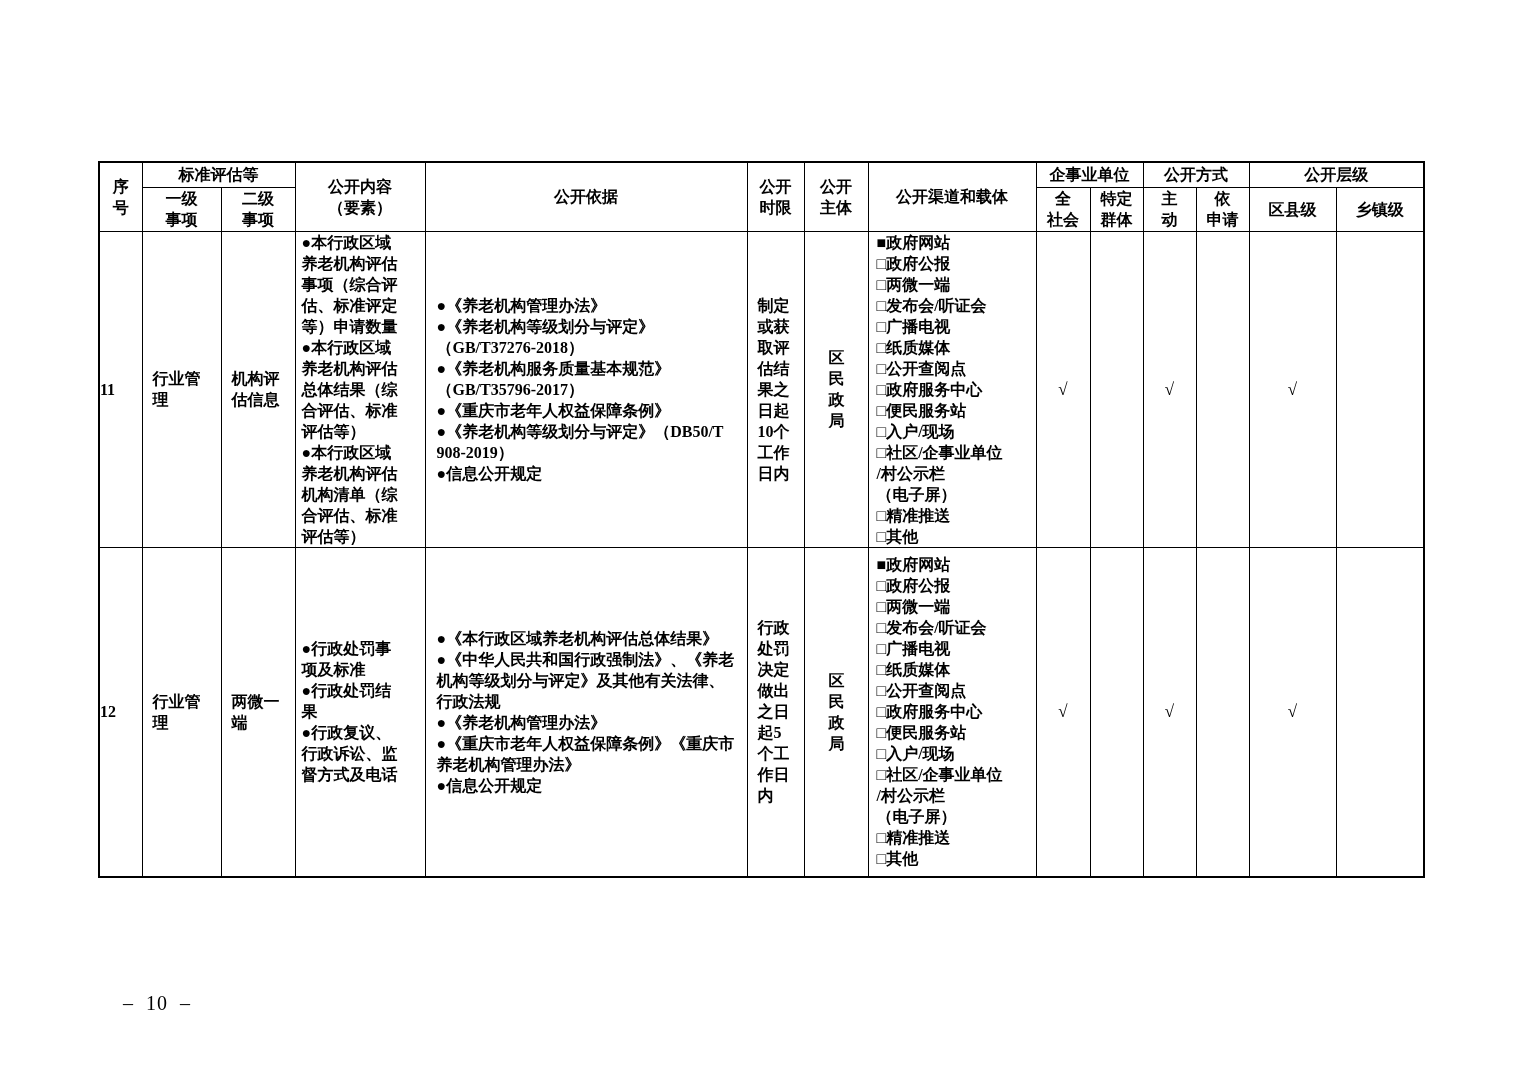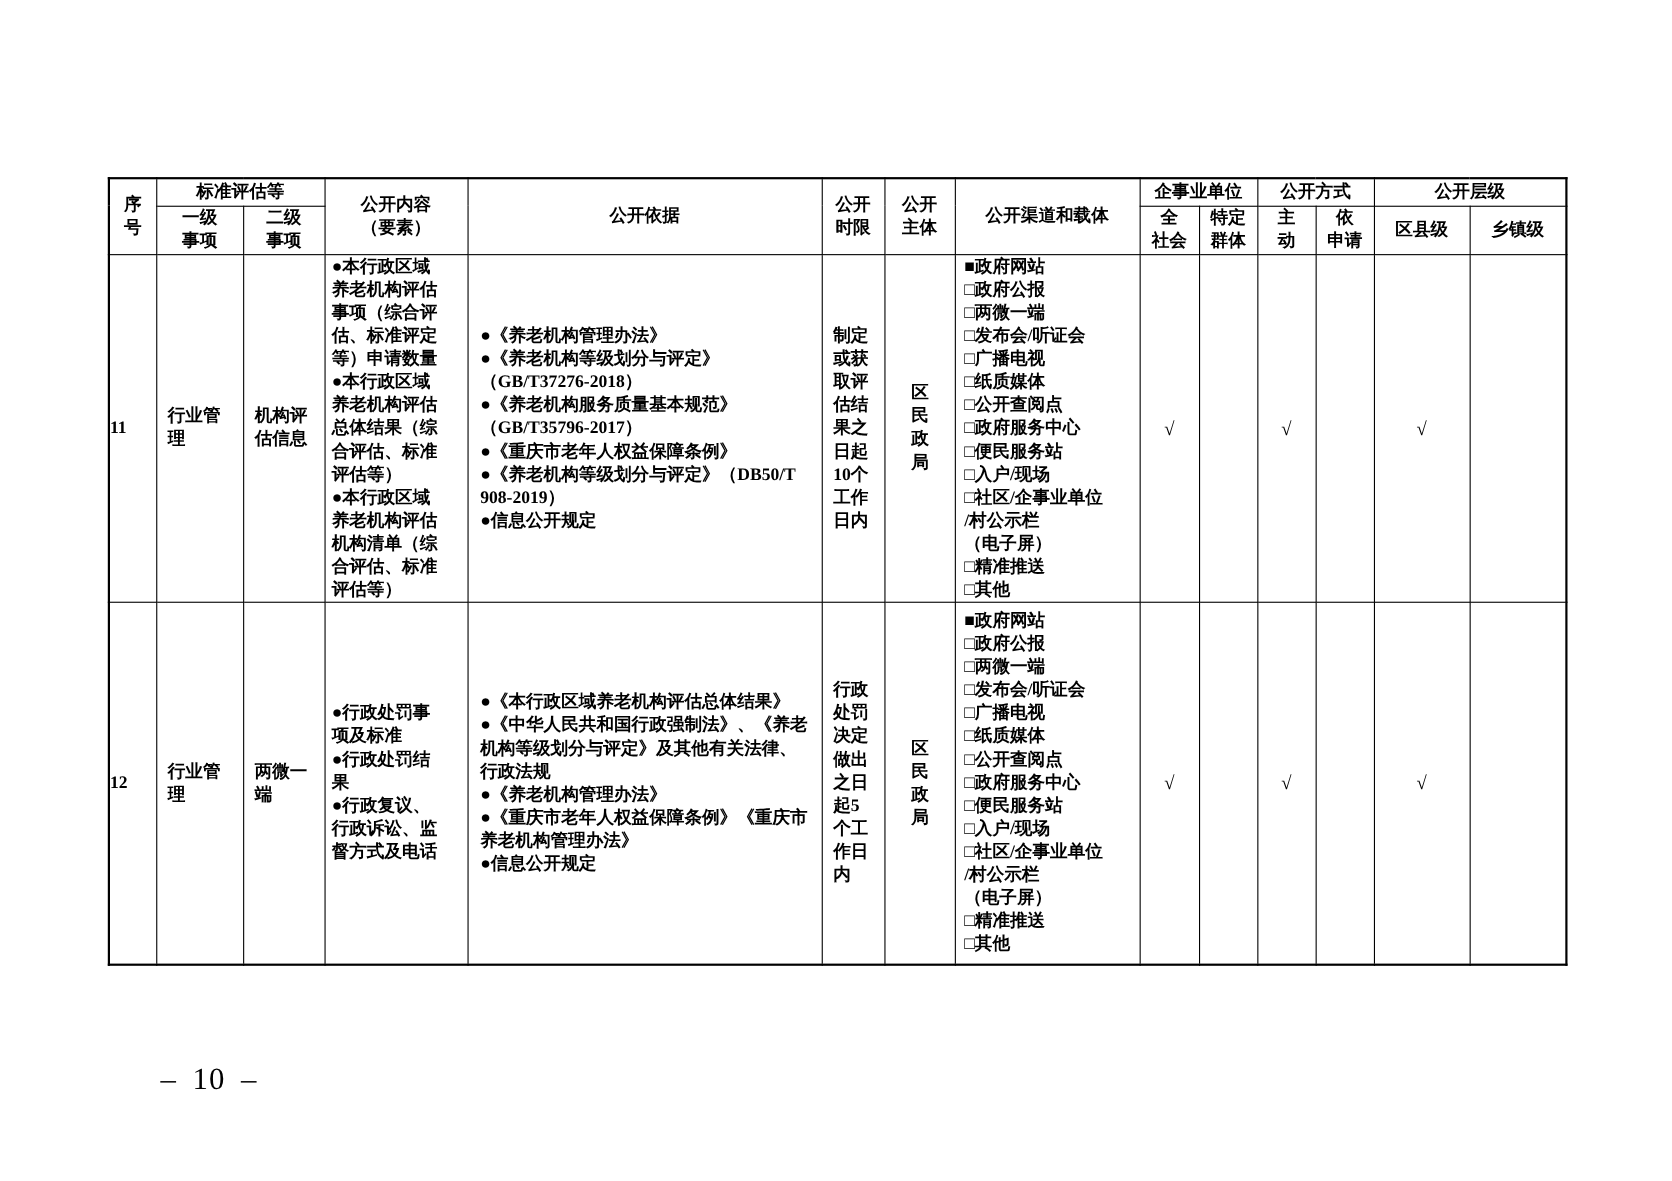--- a/index.html
+++ b/index.html
@@ -33,22 +33,22 @@
   .list-cell  { text-align:left; }
   .content-list { padding:0 19px 0 6px; }
   .basis-list   { padding:0 8px 0 11px; }
   .channel-list { padding:0 4px 0 8px; }
   .list-item  { white-space:pre-wrap; }
   .time-cell    { text-align:left; padding:14px 10px; }
   .subject-cell { text-align:left; padding:0 24px; }
   .check-cell { text-align:center; font-size:17px; }
 
   .page-number {
-    position:absolute; left:123px; top:966px;
-    font-size:28px; word-spacing:6px; letter-spacing:1px;margin-left:23px;
+    position:absolute; left:123px; top:992px;
+    font-size:20px; word-spacing:6px; letter-spacing:1px;
   }
 </style>
 </head>
 <body>
 
 <div class="page">
 
   <table class="disclosure">
     <colgroup>
       <col style="width:43px">

